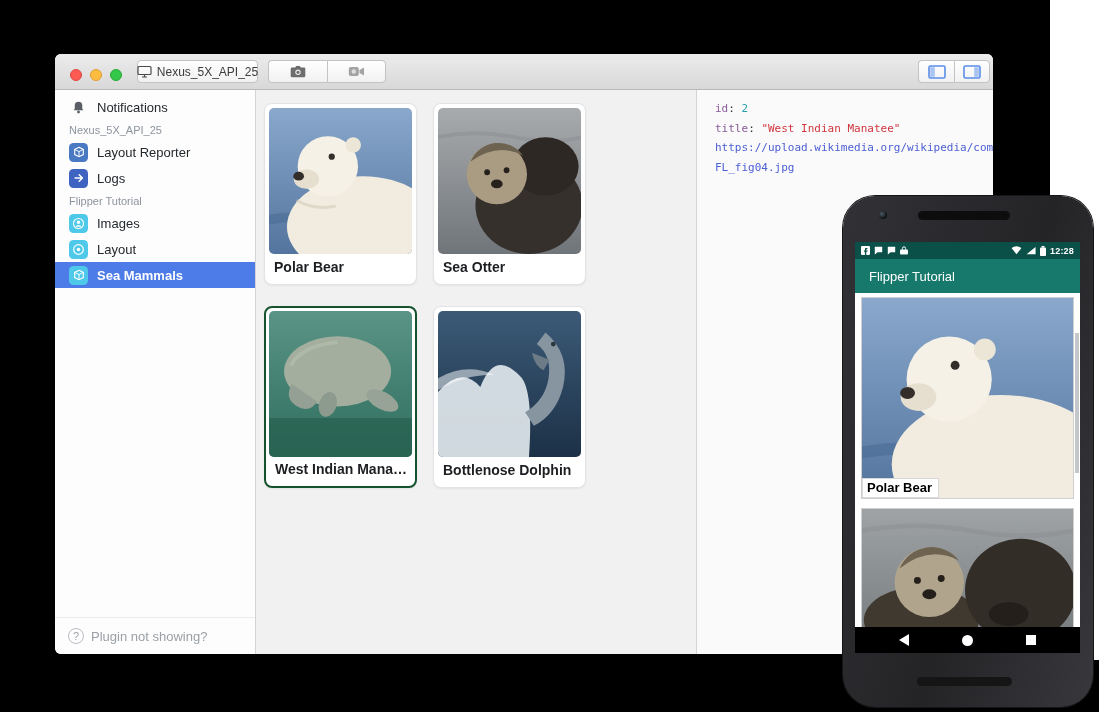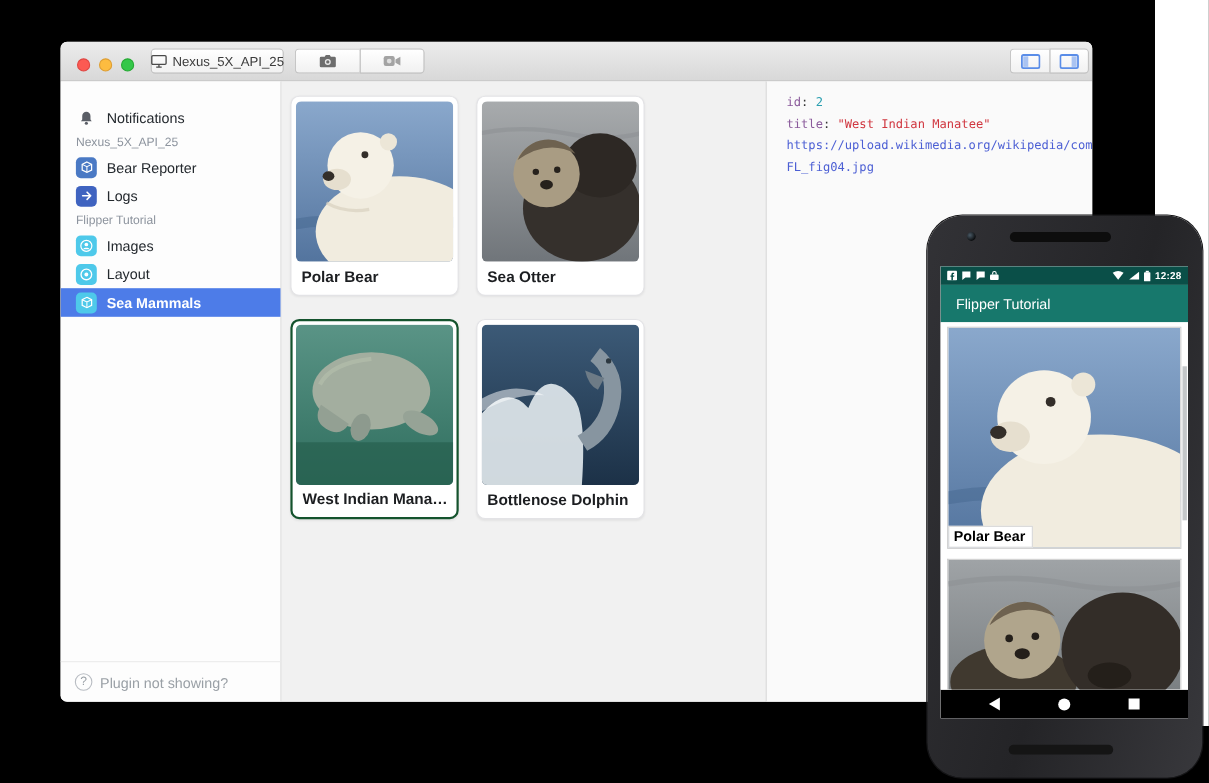--- a/index.html
+++ b/index.html
@@ -3,21 +3,21 @@
 <meta charset="utf-8">
 <style>
   * { margin:0; padding:0; box-sizing:border-box; }
   html,body { width:1099px; height:712px; }
   body { font-family:"Liberation Sans", sans-serif; background:#000; position:relative; overflow:hidden; }
 
   .canvas { position:absolute; inset:0; background:#000; }
   .white-patch { position:absolute; left:1050px; top:0; width:49px; height:660px; background:#fff; }
 
   
-  .window { position:absolute; left:55px; top:38px; width:938px; height:600px; background:#fff;
+  .window { position:absolute; left:55px; top:54px; width:938px; height:600px; background:#fff;
             border-radius:6px; overflow:hidden; box-shadow:0 0 0 1px rgba(0,0,0,.35); }
 
   .titlebar { position:absolute; left:0; top:0; right:0; height:36px;
               background:linear-gradient(#ececec,#d8d8d8); border-bottom:1px solid #b9b9b9; }
   .tl { position:absolute; top:15px; width:12px; height:12px; border-radius:50%; }
   .tl.red    { left:15px; background:#fc5a52; border:1px solid #df4744; }
   .tl.yellow { left:35px; background:#fdbc40; border:1px solid #de9f34; }
   .tl.green  { left:55px; background:#34c749; border:1px solid #27aa35; }
 
   .tb-btn { position:absolute; top:6px; height:23px; background:linear-gradient(#fff,#f1f1f1);
@@ -28,21 +28,21 @@
   .seg .sbtn { width:59px; height:23px; background:linear-gradient(#fff,#f1f1f1); border:1px solid #c3c3c3;
                display:flex; align-items:center; justify-content:center; }
   .seg .sbtn:first-child { border-radius:4px 0 0 4px; border-right:none; }
   .seg .sbtn:last-child  { border-radius:0 4px 4px 0; }
   .cam-group { left:213px; }
   .toggle-group { left:863px; }
   .toggle-group .sbtn { width:36px; }
 
   
   .sidebar { position:absolute; left:0; top:36px; width:201px; bottom:0; background:#fdfdfd;
-             border-right:1px solid #d4d4d4; padding-top:20px; }
+             border-right:1px solid #d4d4d4; padding-top:4px; }
   .side-item { height:26px; display:flex; align-items:center; gap:9px; padding-left:14px;
                font-size:13px; color:#24292e; cursor:default; }
   .side-item .plug-ic { width:19px; height:19px; border-radius:4.5px; display:flex; align-items:center; justify-content:center; flex:0 0 19px; }
   .side-item.selected { background:#4d7ce8; color:#ffffff; font-weight:700; }
   .side-section { height:19px; display:flex; align-items:flex-end; padding-left:14px;
                   font-size:11px; color:#8d949e; font-weight:500; padding-bottom:3px; }
   .side-footer { position:absolute; left:0; right:0; bottom:0; height:37px; border-top:1px solid #ececec;
                  display:flex; align-items:center; gap:7px; padding-left:13px; color:#9aa0a6; font-size:13px; }
   .qmark { width:16px; height:16px; border:1px solid #b9bdc3; border-radius:50%; color:#9aa0a6;
            font-size:11px; display:flex; align-items:center; justify-content:center; }
@@ -186,21 +186,21 @@
 
       <div class="side-section">Nexus_5X_API_25</div>
 
       <div class="side-item">
         <span class="plug-ic" style="background:#4a79c4">
           <svg width="12" height="12" viewBox="0 0 14 14">
               <path d="M7 1.5 12 4v6L7 12.5 2 10V4z" fill="none" stroke="#fff" stroke-width="1.3"></path>
               <path d="M2 4l5 2.5L12 4M7 6.5V12.5" stroke="#fff" fill="none" stroke-width="1.1"></path>
             </svg>
         </span>
-        <span>Bear Reporter</span>
+        <span>Layout Reporter</span>
       </div>
 
       <div class="side-item">
         <span class="plug-ic" style="background:#3f63c0">
           <svg width="12" height="12" viewBox="0 0 14 14">
               <path d="M2.5 7h8M7.2 3.2 11 7l-3.8 3.8" stroke="#fff" stroke-width="1.7" fill="none" stroke-linecap="round" stroke-linejoin="round"></path>
             </svg>
         </span>
         <span>Logs</span>
       </div>

